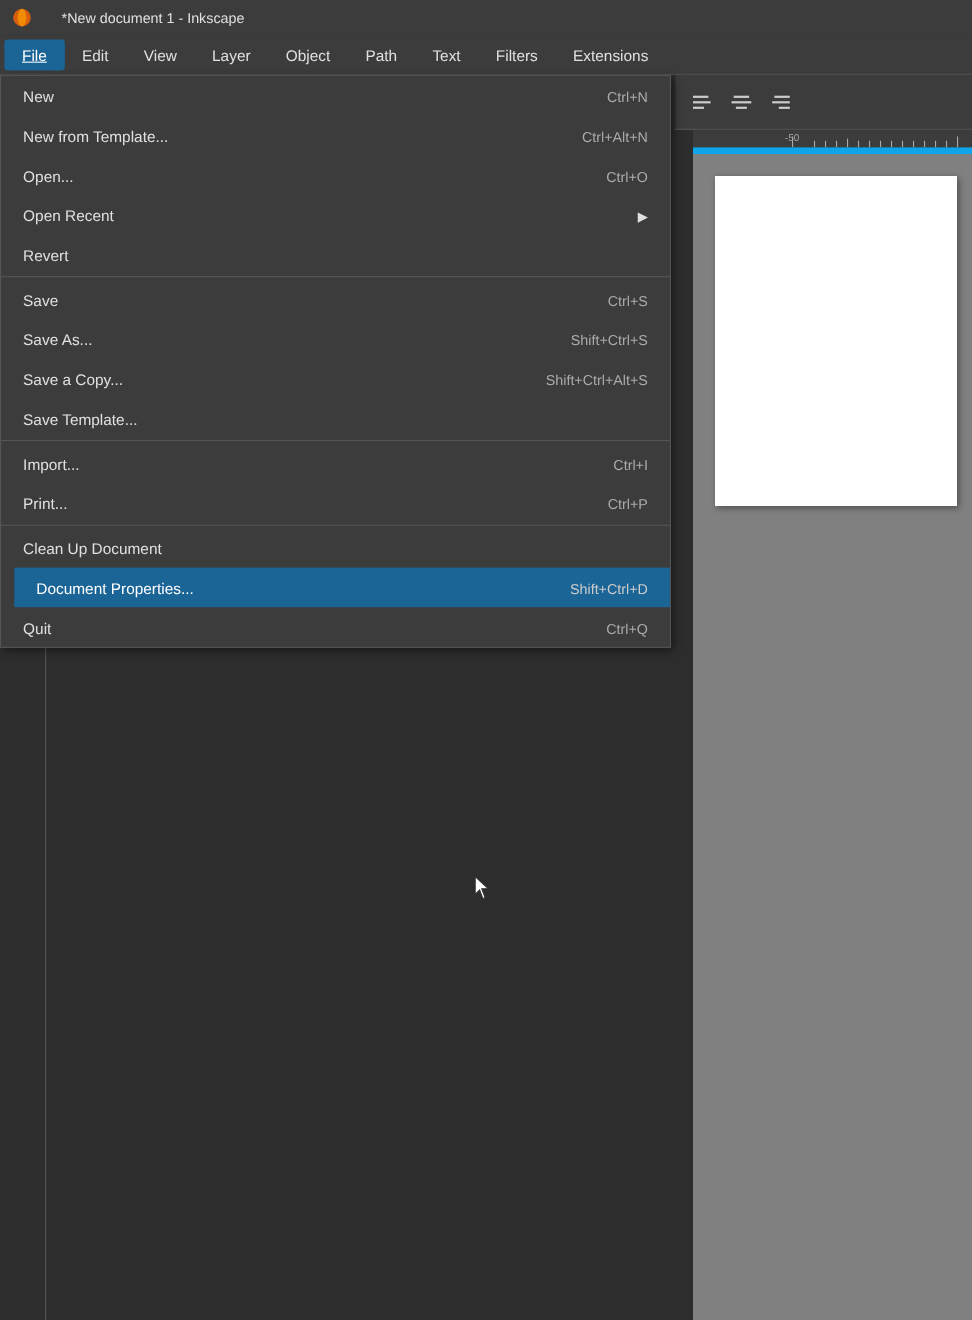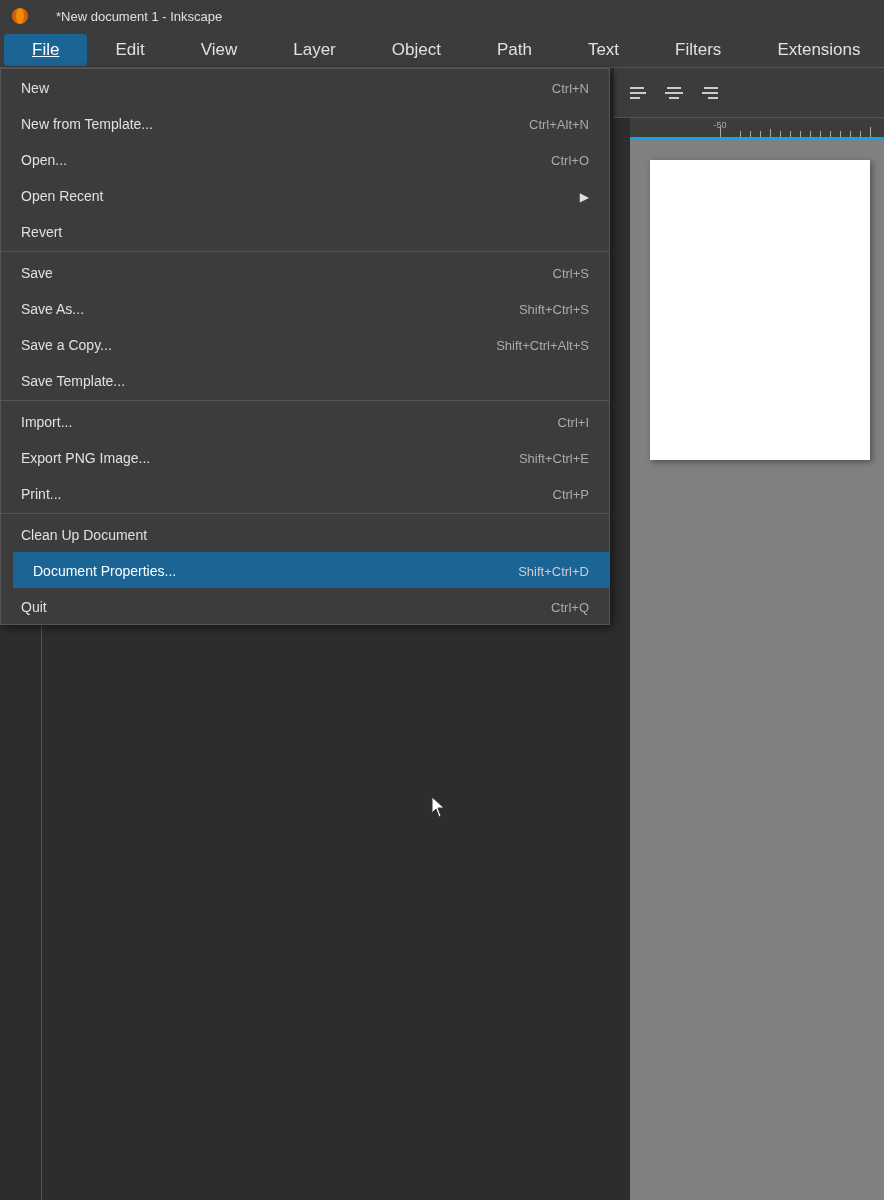--- a/index.html
+++ b/index.html
@@ -47,24 +47,24 @@
     .menu-bar {
       background-color: #3c3c3c;
       height: 36px;
       display: flex;
       align-items: center;
       padding: 0 4px;
       border-bottom: 1px solid #555;
     }
 
     .menu-item {
-      padding: 6px 28px;
+      padding: 6px 16px;
       cursor: pointer;
       color: #e0e0e0;
-      font-size: 17px;
+      font-size: 14px;
       border-radius: 3px;
       position: relative;
     }
 
     .menu-item.active {
       background-color: #1a6496;
       color: white;
       text-decoration: underline;
     }
 
@@ -145,21 +145,21 @@
     }
 
     
     .ruler-horizontal {
       position: absolute;
       top: 118px;
       left: 630px;
       right: 0;
       height: 22px;
       background-color: #3c3c3c;
-      border-bottom: 3px solid #0ea5e9;
+      border-bottom: 6px solid #0ea5e9;
       overflow: hidden;
     }
 
     .ruler-marks {
       position: absolute;
       top: 0;
       left: 0;
       right: 0;
       bottom: 0;
     }
@@ -375,24 +375,20 @@
       <span class="shortcut"></span>
     </div>
 
     <div class="dropdown-separator"></div>
 
     <div class="dropdown-item">
       <span>Import...</span>
       <span class="shortcut">Ctrl+I</span>
     </div>
 
-    <div class="dropdown-item">
-      <span>Export PNG Image...</span>
-      <span class="shortcut">Shift+Ctrl+E</span>
-    </div>
 
     <div class="dropdown-item">
       <span>Print...</span>
       <span class="shortcut">Ctrl+P</span>
     </div>
 
     <div class="dropdown-separator"></div>
 
     <div class="dropdown-item">
       <span>Clean Up Document</span>

